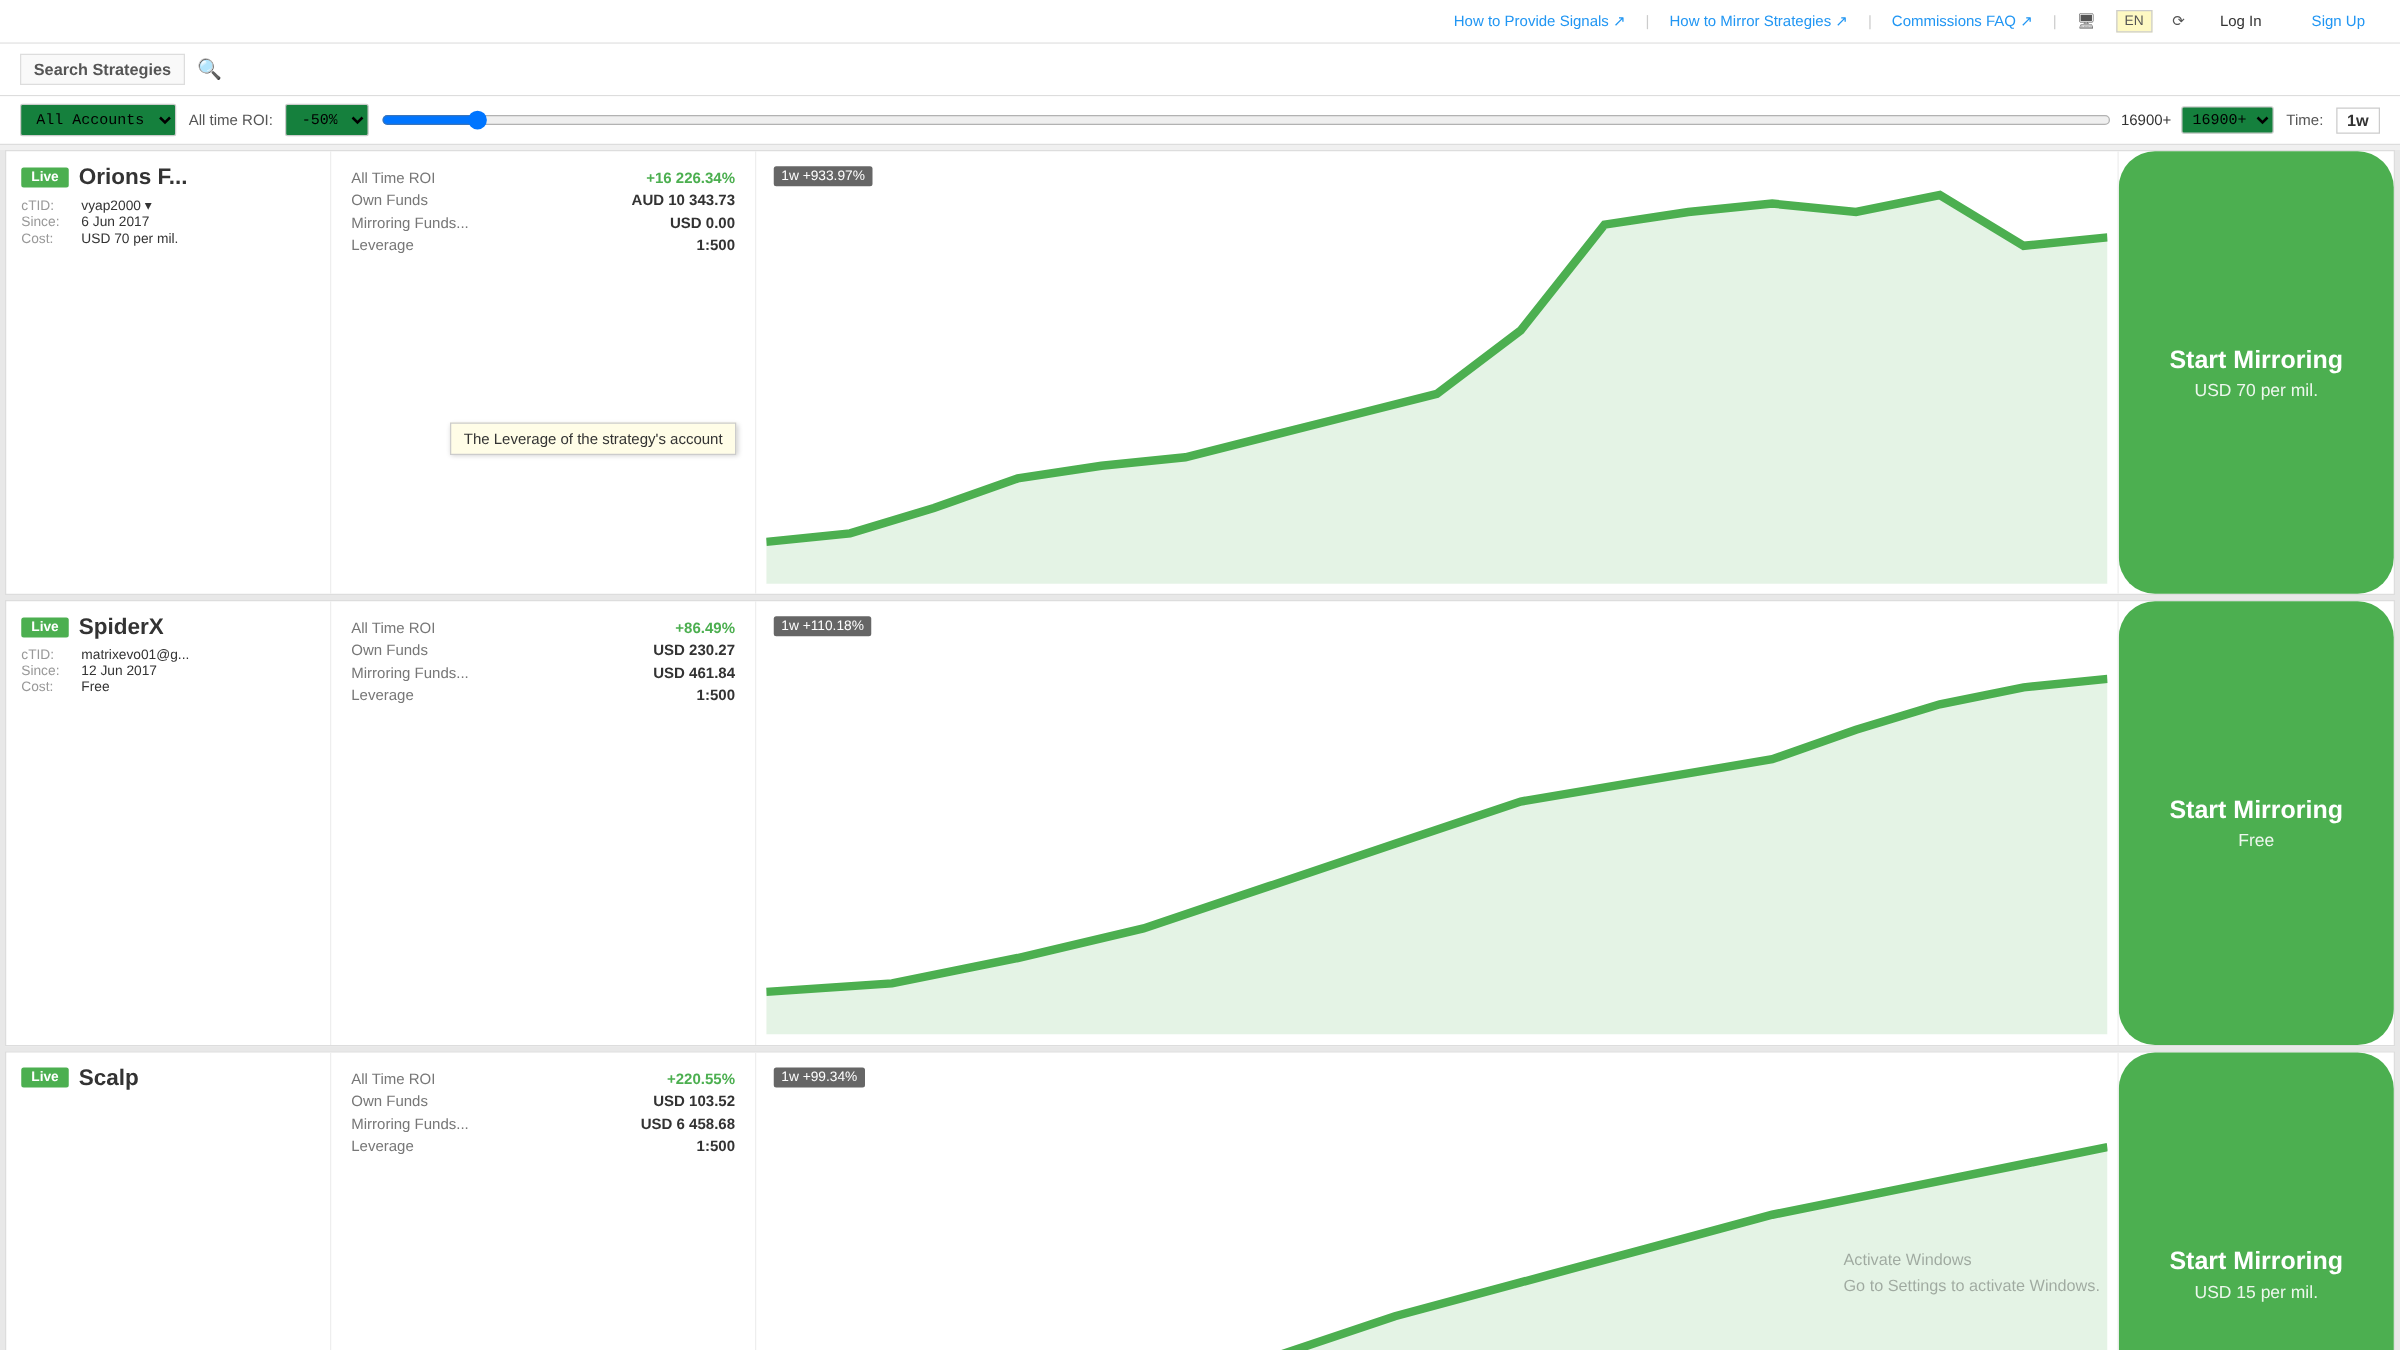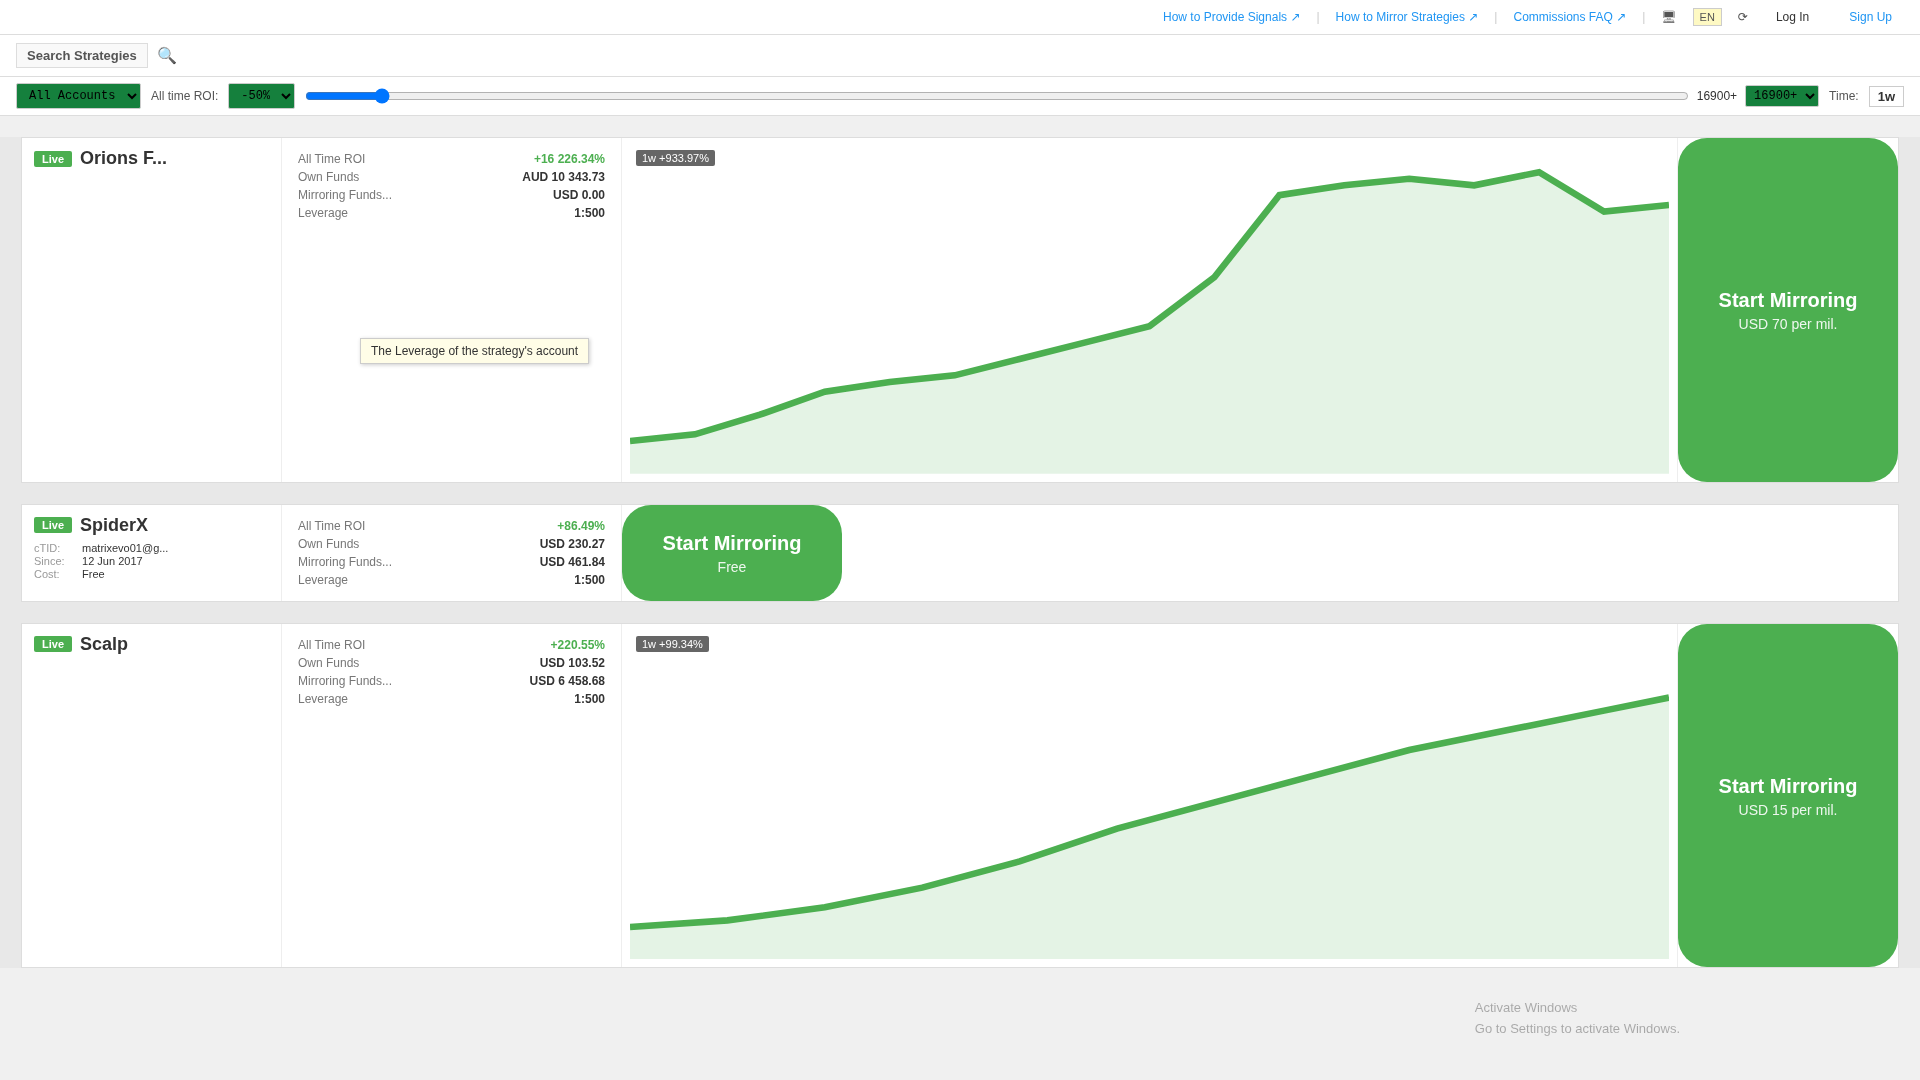--- a/index.html
+++ b/index.html
@@ -86,21 +86,21 @@
     .filter-bar .time-value { font-weight: bold; color: #333; border: 1px solid #ccc; padding: 2px 8px; }
 
     
     .strategy-list {
       padding: 0;
       background: #e8e8e8;
     }
 
     .strategy-card {
       background: #fff;
-      margin: 21px;
+      margin: 4px;
       display: flex;
       align-items: stretch;
       border: 1px solid #ddd;
       position: relative;
     }
 
     
     .strategy-left {
       width: 260px;
       min-width: 260px;
@@ -270,20 +270,34 @@
   <span class="time-value">1w</span>
 </div>
 
 <div class="strategy-list" id="strategy-list">
     <div class="strategy-card">
     <div class="strategy-left">
       <div class="strategy-header">
         <span class="live-badge">Live</span>
         <span class="strategy-name">Orions F...</span>
       </div>
+      <div class="strategy-meta">
+        <div>
+          <span class="label">cTID:</span>
+          <span class="value">vyap2000 ▾</span>
+        </div>
+        <div>
+          <span class="label">Since:</span>
+          <span class="value">6 Jun 2017</span>
+        </div>
+        <div>
+          <span class="label">Cost:</span>
+          <span class="value">USD 70 per mil.</span>
+        </div>
+      </div>
     </div>
     <div class="strategy-stats">
       <div class="stat-row">
         <span class="stat-label">All Time ROI</span>
         <span class="stat-value positive">+16 226.34%</span>
       </div>
       <div class="stat-row">
         <span class="stat-label">Own Funds</span>
         <span class="stat-value">AUD 10 343.73</span>
       </div>
@@ -341,20 +355,28 @@
       </div>
       <div class="stat-row">
         <span class="stat-label">Mirroring Funds...</span>
         <span class="stat-value">USD 461.84</span>
       </div>
       <div class="stat-row">
         <span class="stat-label">Leverage</span>
         <span class="stat-value">1:500</span>
       </div>
     </div>
+    <div class="strategy-chart">
+      <span class="chart-badge">1w +110.18%</span>
+      <svg class="chart-svg" viewBox="0 0 320 100" preserveAspectRatio="none">
+        <path d="M 0 90 L 30 88 L 60 82 L 90 75 L 120 65 L 150 55 L 180 45 L 210 40 L 240 35 L 260 28 L 280 22 L 300 18 L 320 16 L 320 100 L 0 100 Z" fill="rgba(76,175,80,0.15)" stroke="none"></path>
+        <path d="M 0 90 L 30 88 L 60 82 L 90 75 L 120 65 L 150 55 L 180 45 L 210 40 L 240 35 L 260 28 L 280 22 L 300 18 L 320 16" fill="none" stroke="#4CAF50" stroke-width="2"></path>
+      </svg>
+      
+    </div>
     <div class="strategy-action">
       <div class="action-title">Start Mirroring</div>
       <div class="action-subtitle">Free</div>
     </div>
   </div>
     <div class="strategy-card">
     <div class="strategy-left">
       <div class="strategy-header">
         <span class="live-badge">Live</span>
         <span class="strategy-name">Scalp</span>

